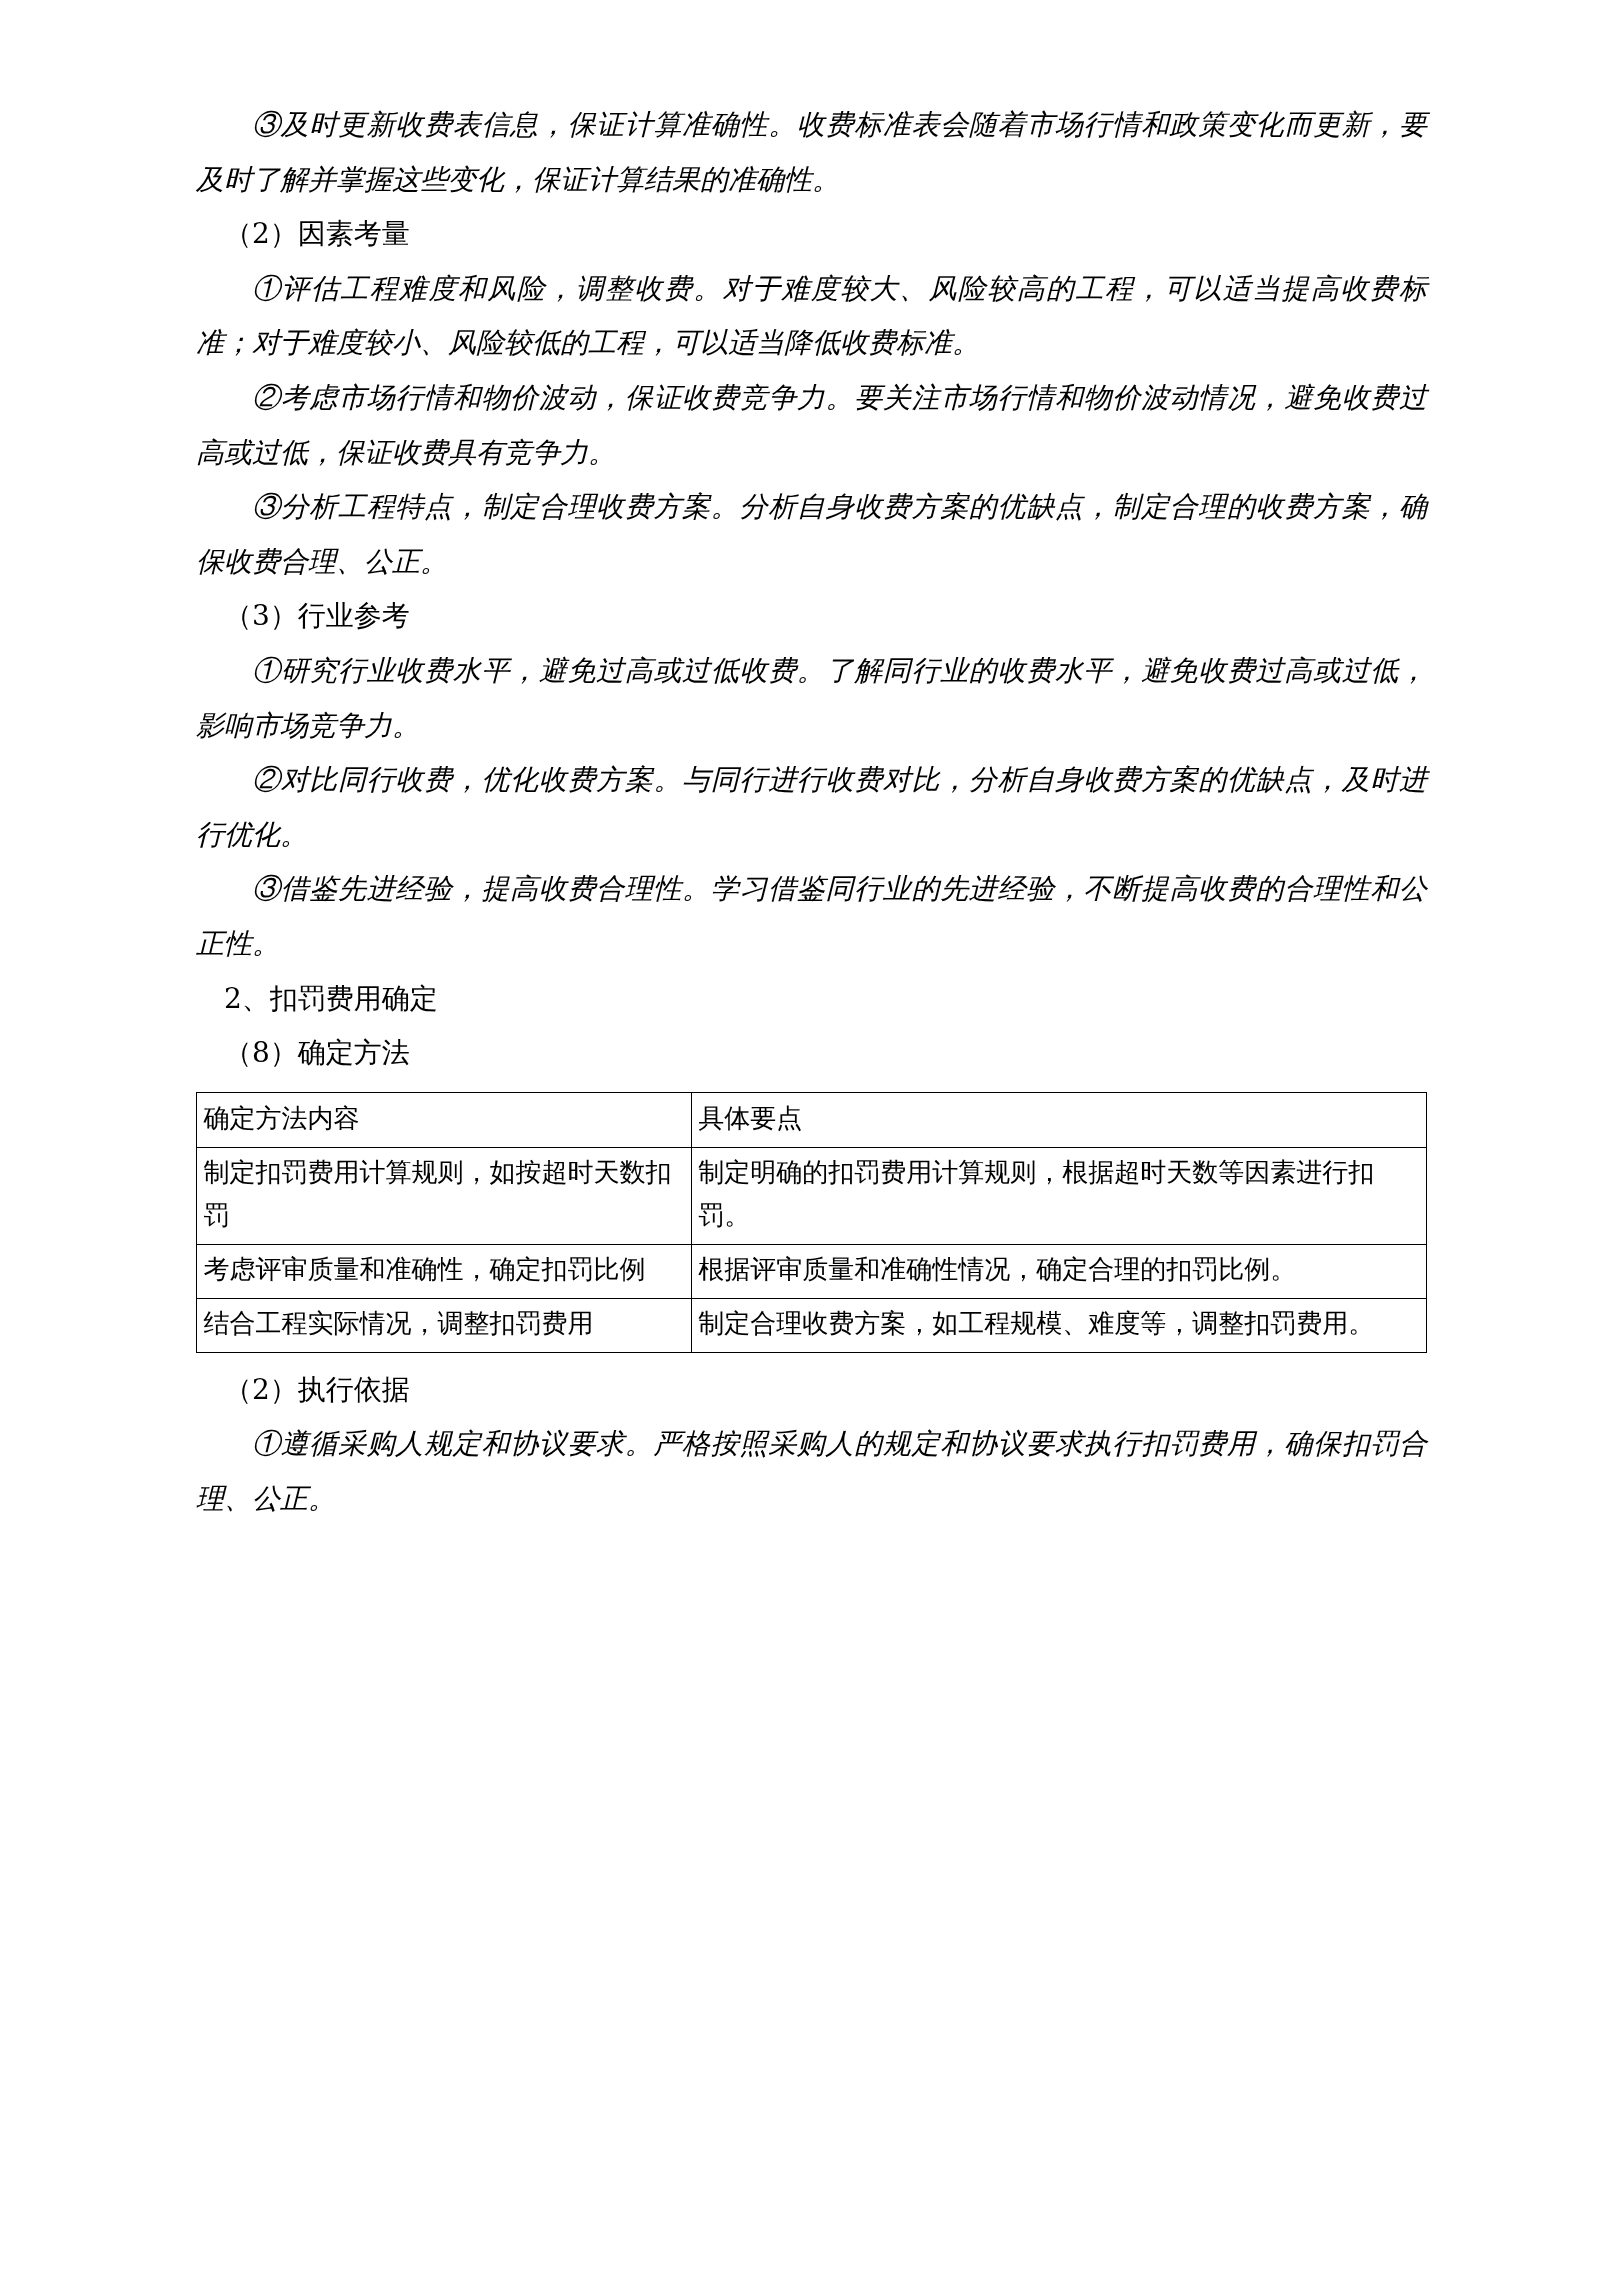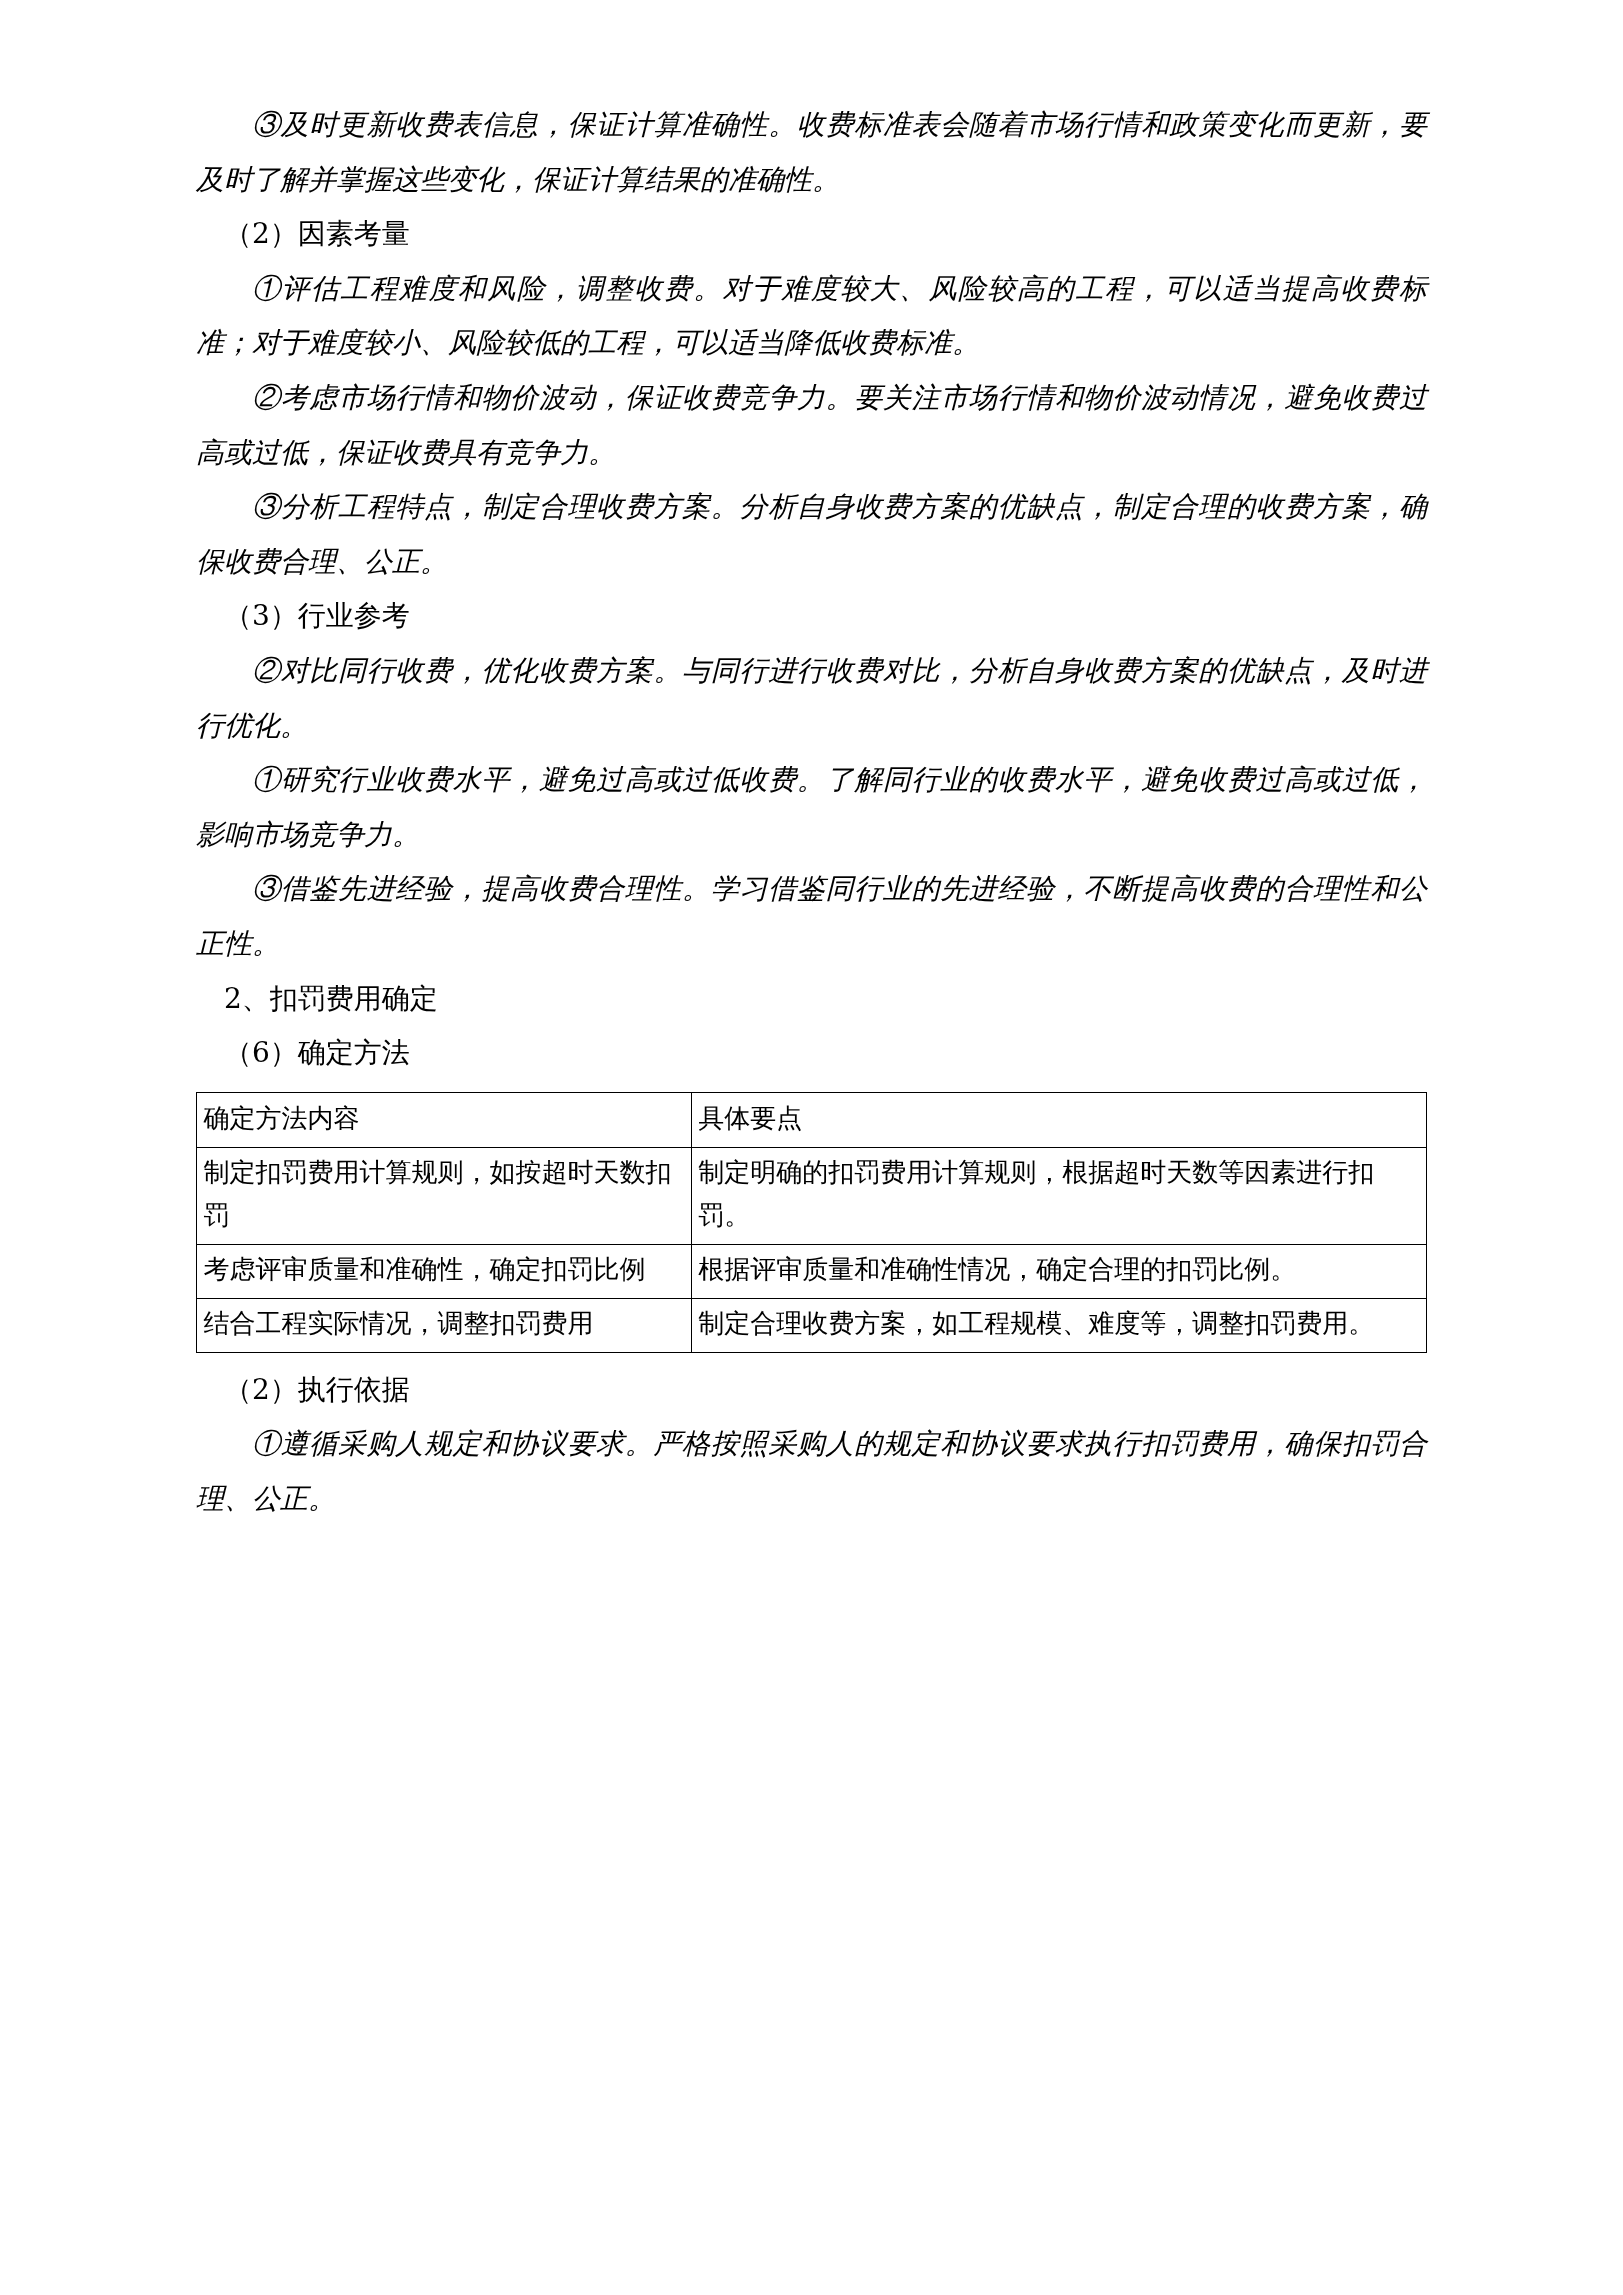--- a/index.html
+++ b/index.html
@@ -63,25 +63,25 @@
 
 <div class="page">
   <div class="doc-body">
 
     <p class="p-indent2">③及时更新收费表信息，保证计算准确性。收费标准表会随着市场行情和政策变化而更新，要及时了解并掌握这些变化，保证计算结果的准确性。</p>
     <p class="p-indent1">（2）因素考量</p>
     <p class="p-indent2">①评估工程难度和风险，调整收费。对于难度较大、风险较高的工程，可以适当提高收费标准；对于难度较小、风险较低的工程，可以适当降低收费标准。</p>
     <p class="p-indent2">②考虑市场行情和物价波动，保证收费竞争力。要关注市场行情和物价波动情况，避免收费过高或过低，保证收费具有竞争力。</p>
     <p class="p-indent2">③分析工程特点，制定合理收费方案。分析自身收费方案的优缺点，制定合理的收费方案，确保收费合理、公正。</p>
     <p class="p-indent1">（3）行业参考</p>
+    <p class="p-indent2">①研究行业收费水平，避免过高或过低收费。了解同行业的收费水平，避免收费过高或过低，影响市场竞争力。</p>
     <p class="p-indent2">②对比同行收费，优化收费方案。与同行进行收费对比，分析自身收费方案的优缺点，及时进行优化。</p>
-    <p class="p-indent2">①研究行业收费水平，避免过高或过低收费。了解同行业的收费水平，避免收费过高或过低，影响市场竞争力。</p>
     <p class="p-indent2">③借鉴先进经验，提高收费合理性。学习借鉴同行业的先进经验，不断提高收费的合理性和公正性。</p>
     <p class="p-indent1">2、扣罚费用确定</p>
-    <p class="p-indent1">（6）确定方法</p>
+    <p class="p-indent1">（8）确定方法</p>
 
     <table class="fee-table">
       <thead>
         <tr>
           <th class="col-a">确定方法内容</th>
           <th class="col-b">具体要点</th>
         </tr>
       </thead>
       <tbody>
         <tr>

